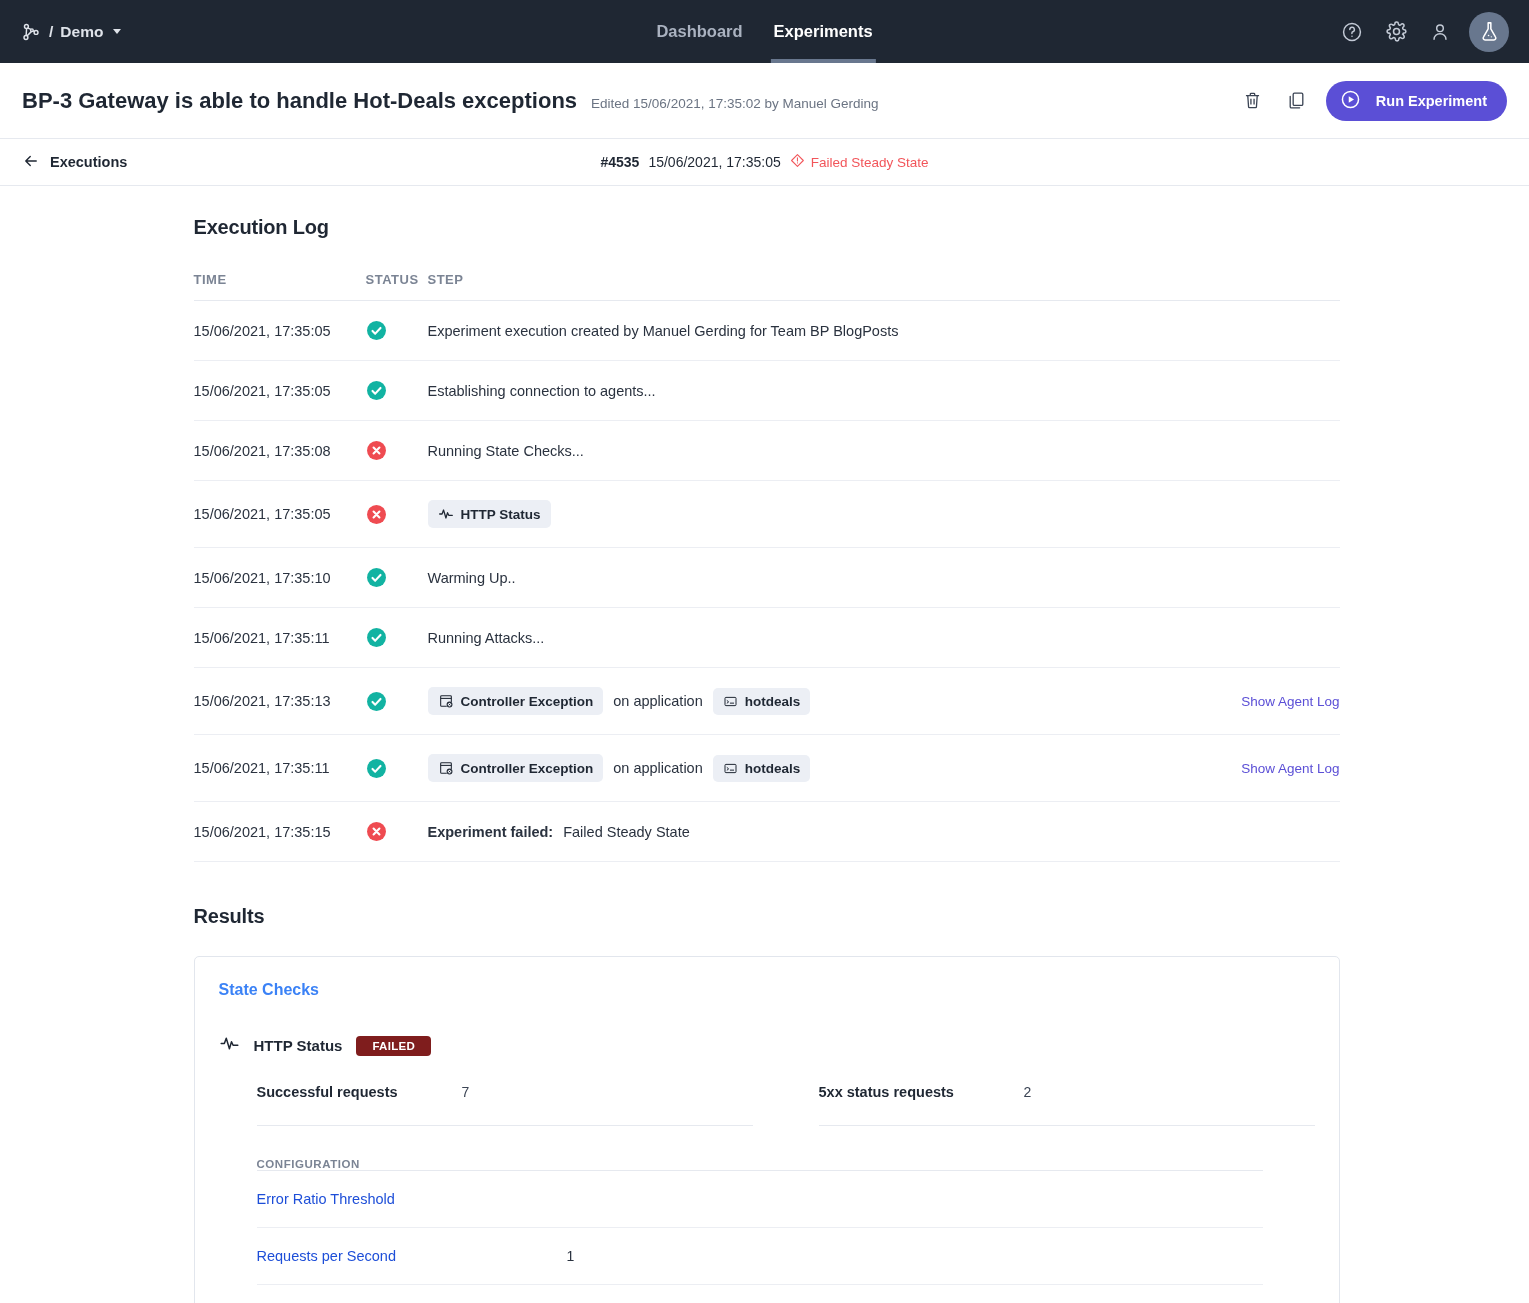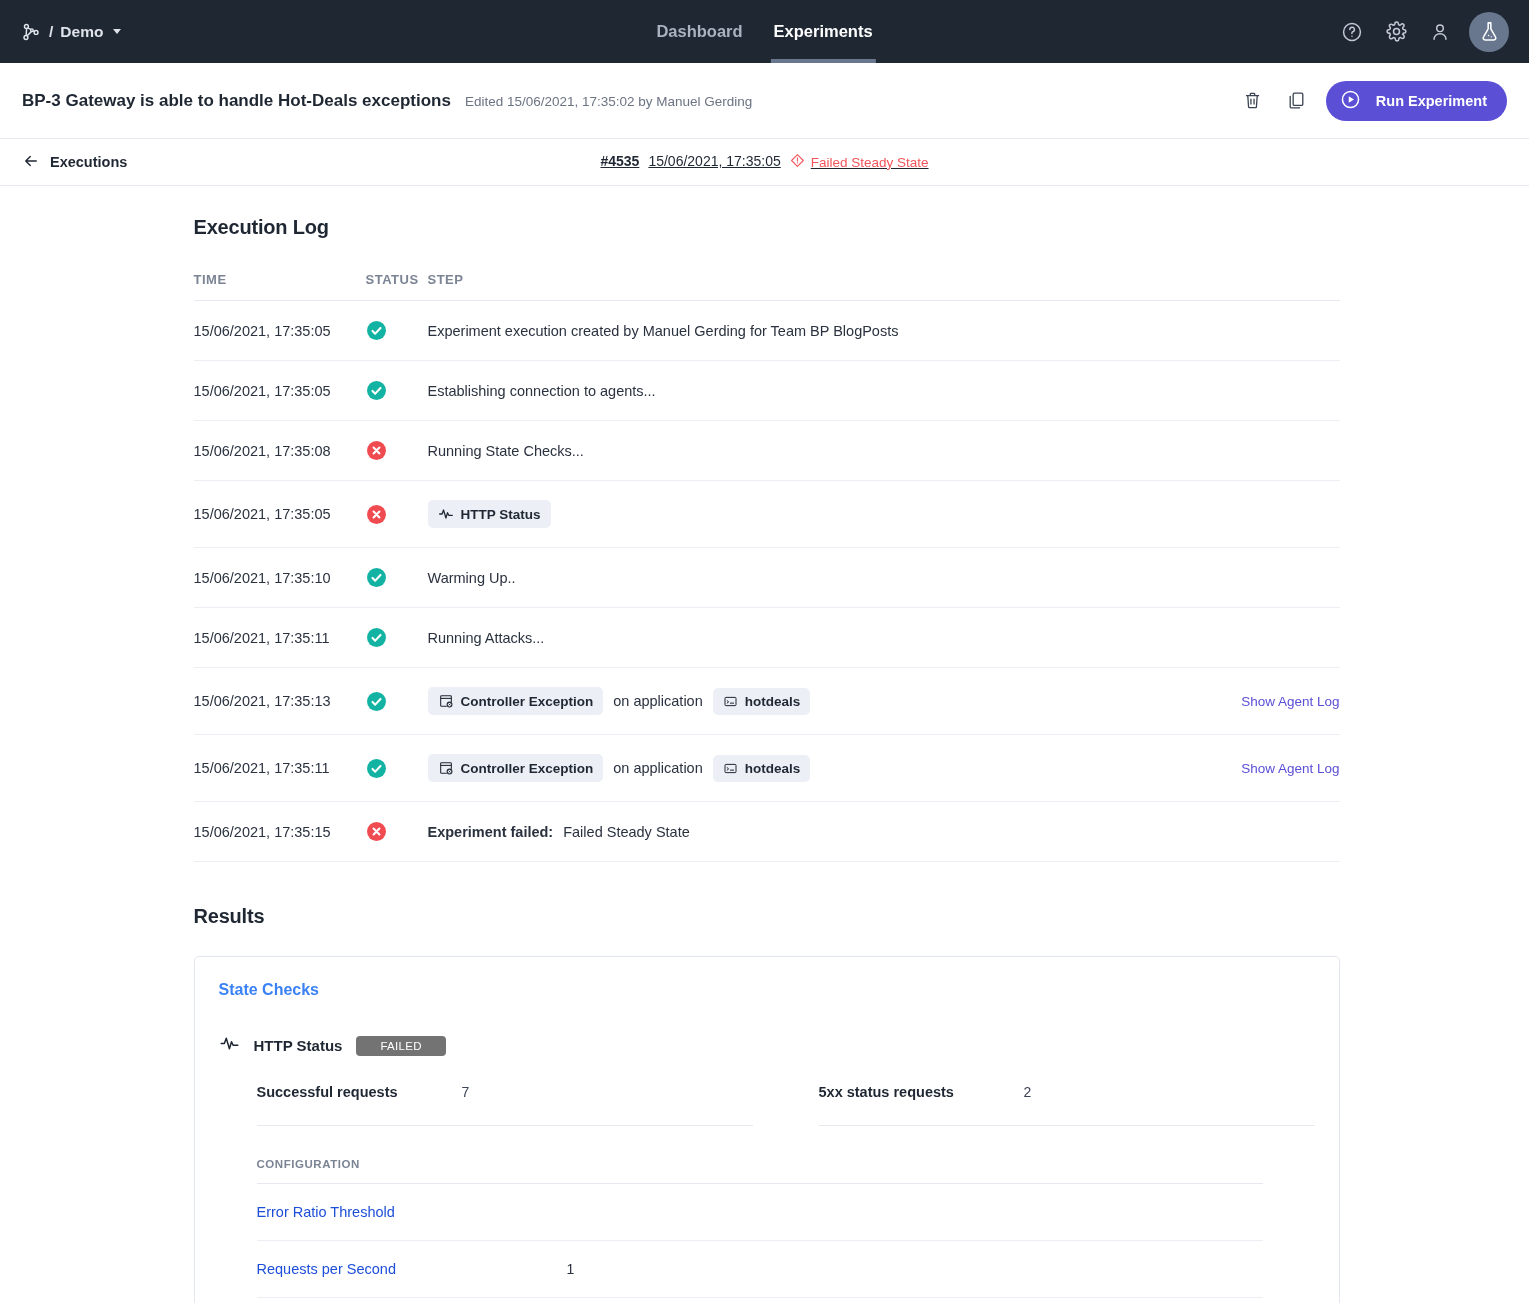--- a/index.html
+++ b/index.html
@@ -99,21 +99,21 @@
     position: relative;
   }
   .headtext { display: flex; flex-direction: column; gap: 5px; }
   .breadcrumb {
     font-size: 13.5px;
     color: #5a4fd4;
   }
   .breadcrumb a { color: #5a4fd4; text-decoration: none; cursor: pointer; }
   .breadcrumb .sep { color: #9aa2b1; }
   .titlerow { display: flex; align-items: baseline; gap: 14px; }
-  .pagetitle { font-size: 17px; font-weight: bold; color: #1f2733; }
+  .pagetitle { font-size: 22px; font-weight: bold; color: #1f2733; }
   .editedmeta { font-size: 13.5px; color: #6b7483; }
   .headactions {
     margin-left: auto;
     display: flex;
     align-items: center;
     gap: 14px;
   }
   .iconbtn {
     width: 30px; height: 30px;
     display: flex; align-items: center; justify-content: center;
@@ -153,24 +153,24 @@
     font-size: 14.5px;
     font-weight: bold;
     color: #1f2733;
     cursor: pointer;
   }
   .execinfo {
     position: absolute;
     left: 50%;
     transform: translateX(-50%);
     display: flex;
+    align-items: center;
     gap: 9px;
     font-size: 14px;
     color: #1f2733;
-    text-decoration: underline;
   }
   .execid { font-weight: bold; }
   .failedstate {
     display: flex;
     align-items: center;
     gap: 6px;
     color: #f2555a;
     font-size: 13.5px;
   }
 
@@ -253,27 +253,27 @@
   }
   .card-title { font-size: 16px; font-weight: bold; color: #3b82f6; }
   .check-head {
     display: flex;
     align-items: center;
     gap: 14px;
     margin-top: 34px;
   }
   .check-name { font-size: 15px; font-weight: bold; color: #1f2733; }
   .badge-failed {
-    background: #737373;
+    background: #7f1d1d;
     color: #ffffff;
     font-size: 11.5px;
-    font-weight: normal;
+    font-weight: bold;
     letter-spacing: 0.3px;
     border-radius: 4px;
-    padding: 4px 24px;
+    padding: 4px 16px;
   }
   .metrics {
     display: flex;
     margin-top: 26px;
     padding-left: 38px;
     gap: 66px;
   }
   .metric {
     flex: 1;
     display: flex;
@@ -288,21 +288,21 @@
     width: 205px;
   }
   .metric-value { font-size: 14px; color: #3b4454; }
   .config-label {
     margin-top: 32px;
     margin-left: 38px;
     font-size: 11.5px;
     font-weight: bold;
     letter-spacing: 0.55px;
     color: #7b8494;
-    padding-bottom: 13px;
+    padding-bottom: 0;
     border-bottom: 1px solid #e6e9ef;
     margin-right: 52px;
   }
   .cfg-row {
     display: flex;
     align-items: center;
     margin-left: 38px;
     margin-right: 52px;
     height: 57px;
     border-bottom: 1px solid #eceef3;

